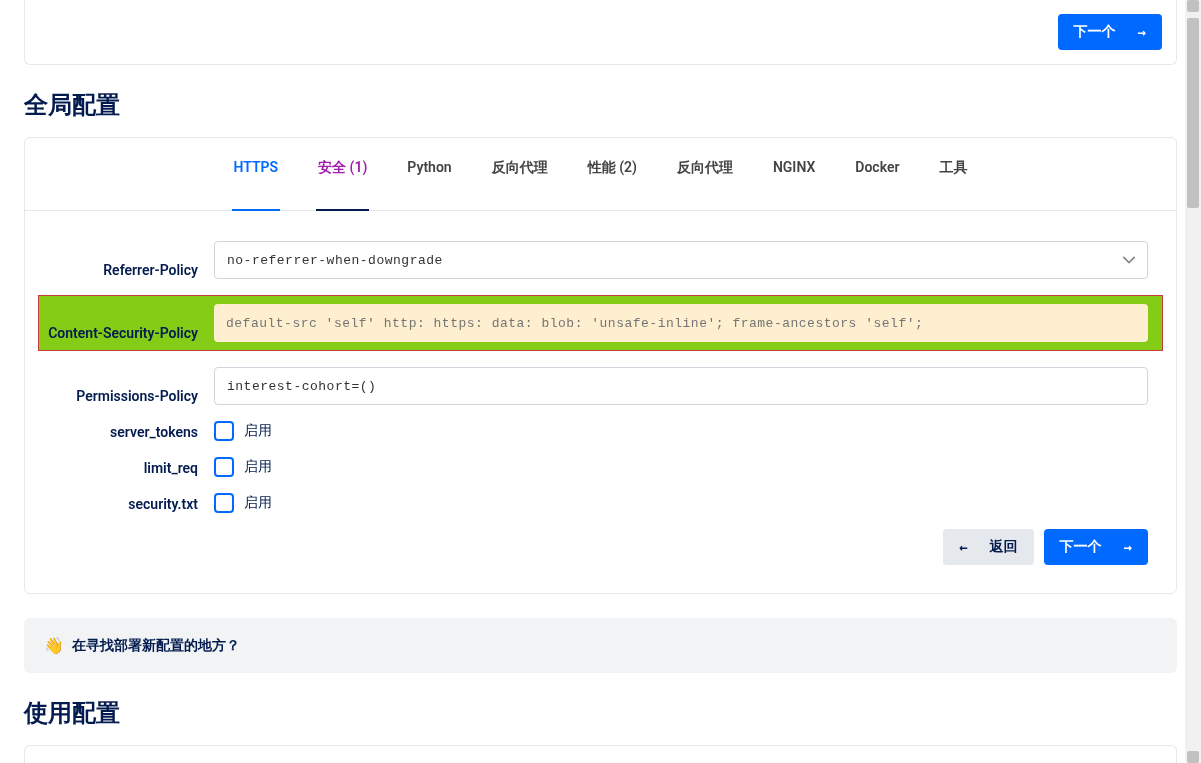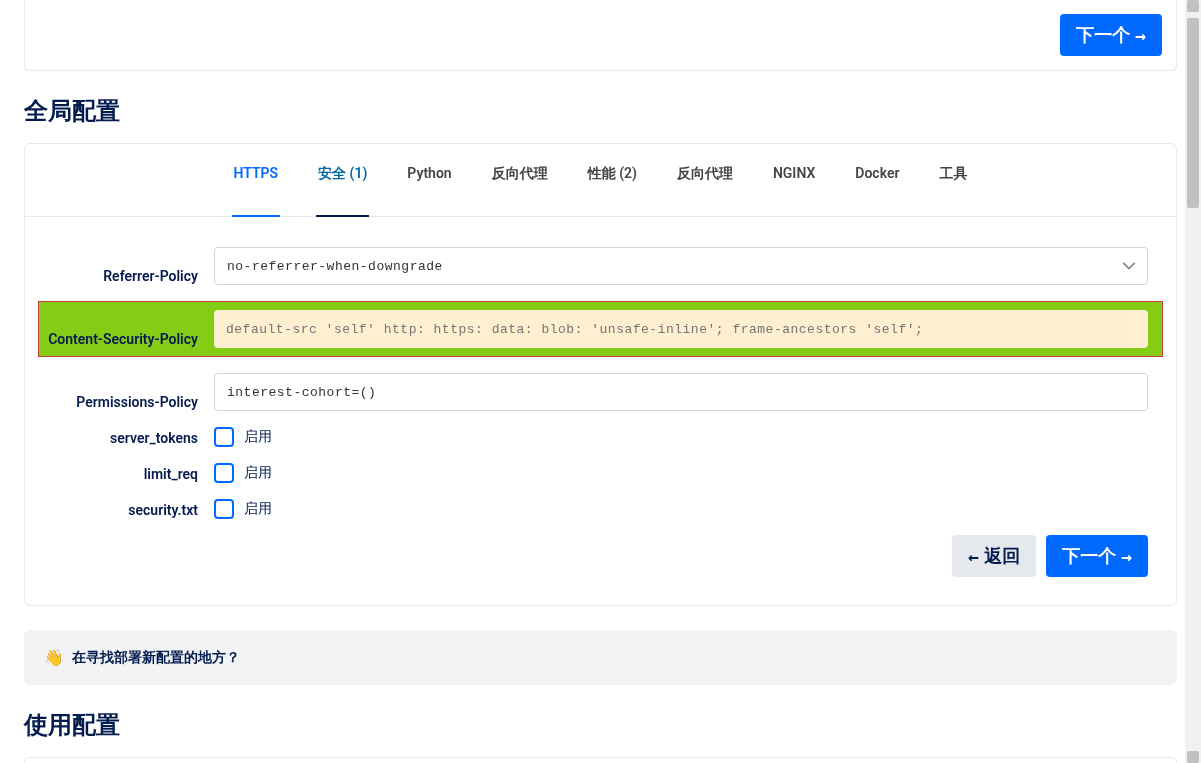--- a/index.html
+++ b/index.html
@@ -1,28 +1,28 @@
 <!DOCTYPE html>
 <html><head>
 <meta charset="utf-8">
 <style>
 * { margin: 0; padding: 0; box-sizing: border-box; }
 body { font-family: -apple-system, BlinkMacSystemFont, "Segoe UI", Roboto, sans-serif; background: #fff; color: #031b4e; font-size: 14px; }
 .page { width: 1185px; margin: 0 auto; padding: 0 16px; }
 .top-card { border: 1px solid #e5e8ed; border-radius: 6px; padding: 14px; margin-bottom: 24px; text-align: right; border-top: none; border-radius: 0 0 6px 6px; }
-.btn { display: inline-flex; align-items: center; gap: 5px; padding: 9px 16px; border-radius: 4px; font-size: 18px; font-weight: 600; cursor: pointer; border: none; }
+.btn { display: inline-flex; align-items: center; gap: 22px; padding: 9px 16px; border-radius: 4px; font-size: 14px; font-weight: 600; cursor: pointer; border: none; }
 .btn-primary { background: #0069ff; color: #fff; }
 .btn-secondary { background: #e5e8ed; color: #031b4e; }
 .arrow { font-family: monospace; font-weight: bold; }
 h2 { font-size: 24px; font-weight: 700; color: #031b4e; margin: 20px 0 16px; }
 .card { border: 1px solid #e5e8ed; border-radius: 6px; padding: 0; margin-bottom: 24px; }
 .tabs { display: flex; justify-content: center; gap: 36px; padding: 20px 0 0; border-bottom: 1px solid #e5e8ed; }
 .tab { padding: 0 2px 32px; font-size: 14px; font-weight: 600; color: #444; cursor: pointer; border-bottom: 2px solid transparent; position: relative; top: 1px; }
 .tab.active-blue { color: #0069ff; border-bottom-color: #0069ff; }
-.tab.active-dark { color: #0369a1; border-bottom-color: #031b4e; }
+.tab.active-dark { color: #a21caf; border-bottom-color: #031b4e; }
 .form-body { padding: 30px 14px 14px; }
 .form-row { display: flex; align-items: flex-end; margin-bottom: 16px; }
 .form-row.highlight { border: 1.5px solid #c73c3c; background: #84cc16; padding: 8px 0; margin-left: -1px; margin-right: -1px; }
 .form-label { width: 175px; text-align: right; padding-right: 16px; font-size: 14px; font-weight: 600; color: #031b4e; line-height: 1.3; }
 .form-control { flex: 1; padding-right: 14px; }
 .text-input { width: 100%; height: 38px; border: 1px solid #d0d5dd; border-radius: 4px; padding: 0 12px; font-family: 'Courier New', monospace; font-size: 13px; letter-spacing: 0.5px; color: #333; }
 .text-input.hl { background: #fdefcf; border: none; }
 .select-wrap { position: relative; width: 100%; }
 .select-wrap .chev { position: absolute; right: 12px; top: 50%; transform: translateY(-50%); pointer-events: none; }
 .checkbox-row { display: flex; align-items: center; gap: 10px; }

